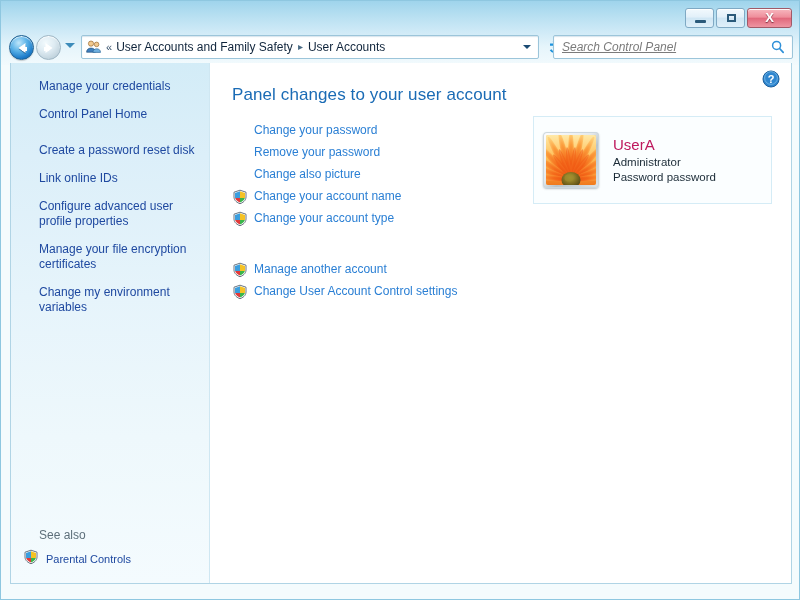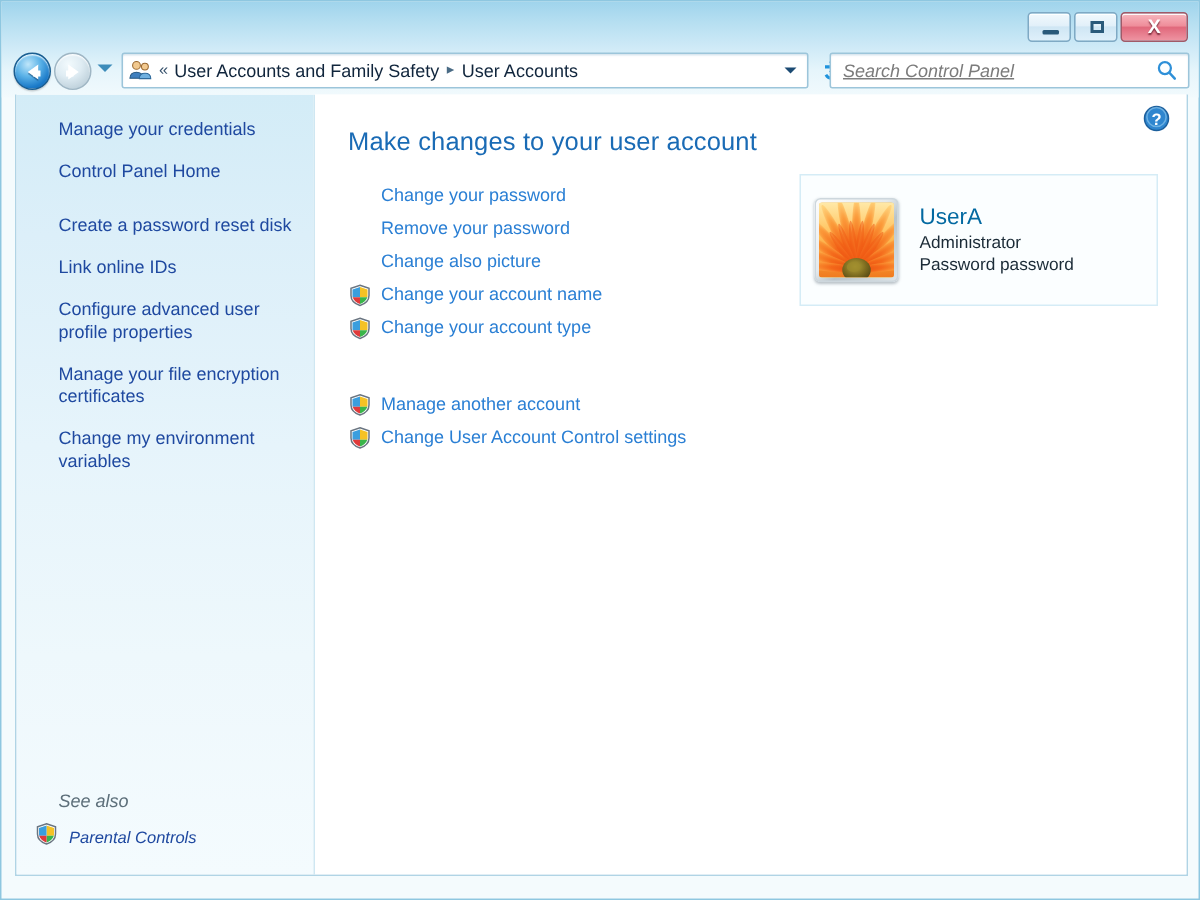--- a/index.html
+++ b/index.html
@@ -275,21 +275,20 @@
     word-wrap: break-word;
   }
   .side-link.home { margin-bottom: 21px; }
 
   .see-also {
     position: absolute;
     left: 0; bottom: 14px;
     width: 199px;
     box-sizing: border-box;
     padding: 0 10px 0 28px;
-    font-style: italic;
   }
   .see-also-title {
     font-size: 12px;
     color: #5d6f7a;
     margin-bottom: 7px;
   }
   .see-also-item {
     display: flex;
     align-items: center;
     gap: 7px;
@@ -379,21 +378,21 @@
     overflow: hidden;
     position: relative;
     background: #f6c96a;
   }
   .user-meta {
     margin-left: 14px;
     line-height: 1.28;
   }
   .user-name {
     font-size: 15px;
-    color: #0369a1;
+    color: #be185d;
     margin-bottom: 1px;
   }
   .user-sub {
     font-size: 11.5px;
     color: #1b2b37;
   }
 </style>
 </head>
 <body>
 
@@ -489,21 +488,21 @@
     <div class="content">
 
       <div class="help-btn">
         <svg width="18" height="18" viewBox="0 0 18 18">
           <circle cx="9" cy="9" r="8" fill="#2f86cf" stroke="#1c5f9c" stroke-width="1"></circle>
           <circle cx="9" cy="8" r="6.4" fill="none" stroke="#9fd4f2" stroke-width="1" opacity=".55"></circle>
           <text x="9" y="13.1" text-anchor="middle" font-family="Liberation Sans, sans-serif" font-size="11" font-weight="bold" fill="#ffffff">?</text>
         </svg>
       </div>
 
-      <div class="page-title">Make changes to your user account</div>
+      <div class="page-title">Panel changes to your user account</div>
 
       <div class="task-list">
 
         <div class="task">
           <span class="ico-slot"></span>
           <a>Change your password</a>
         </div>
 
         <div class="task">
           <span class="ico-slot"></span>

